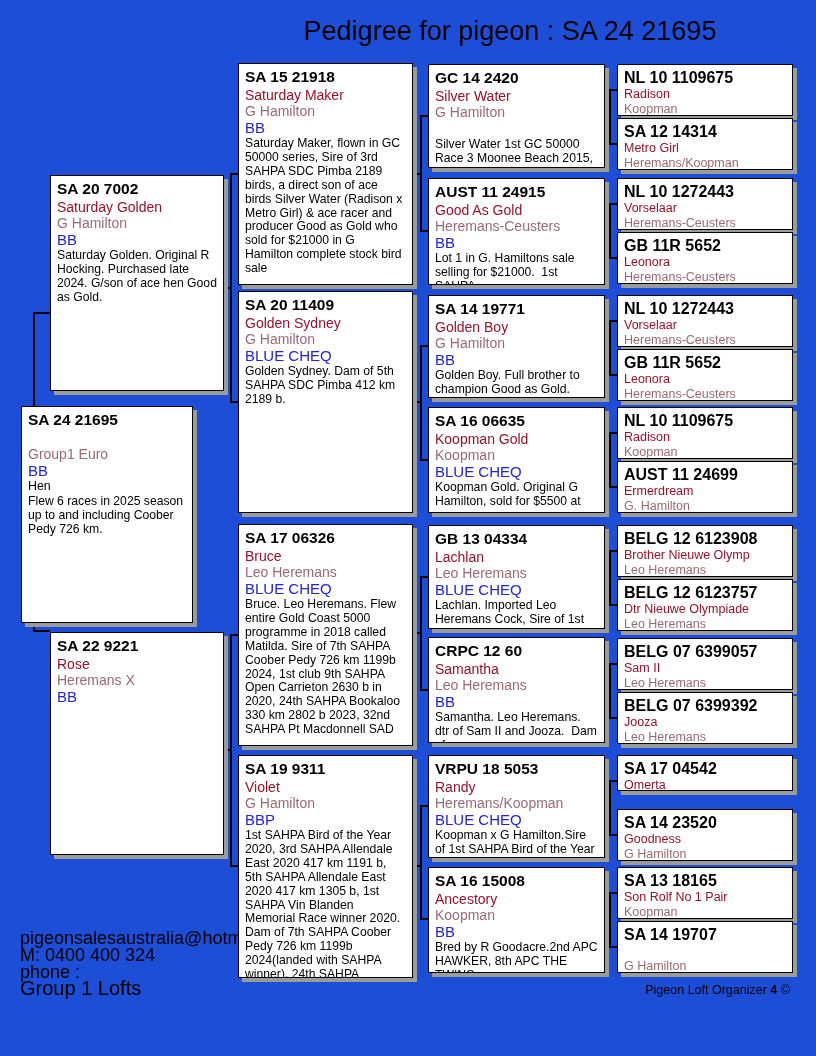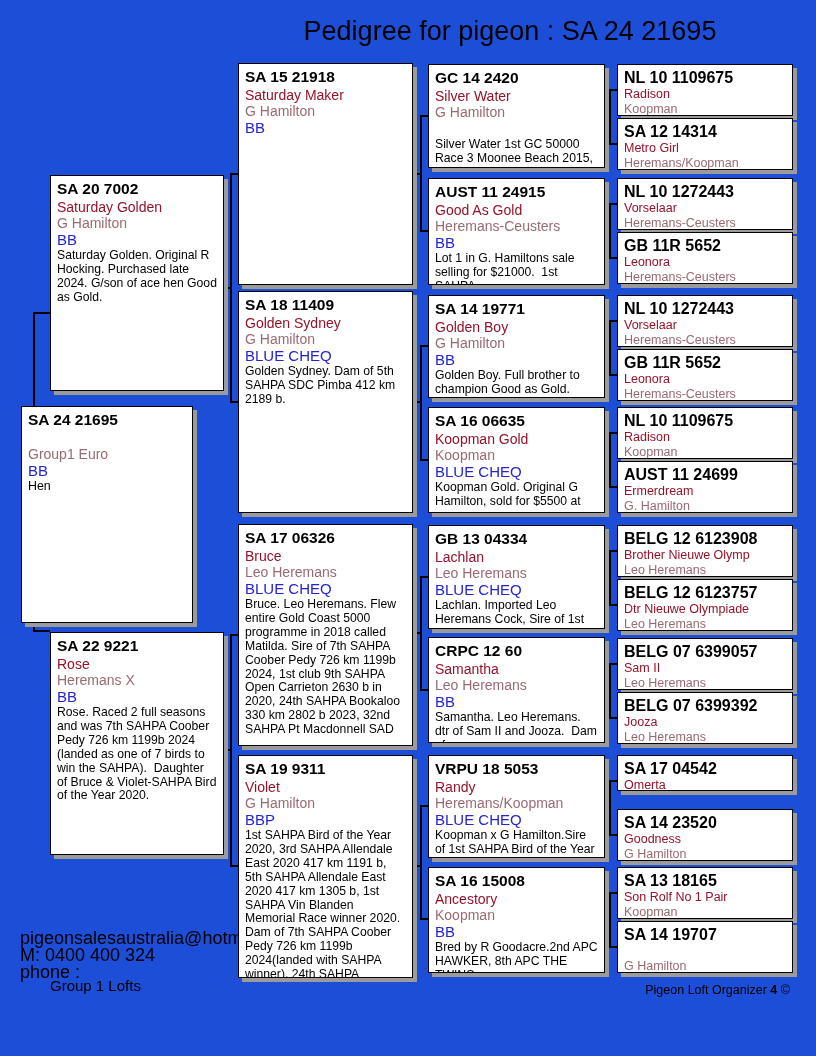--- a/index.html
+++ b/index.html
@@ -13,21 +13,21 @@
   .ring{font-weight:bold;font-size:15.5px;line-height:20px;color:#000;min-height:20px;}
   .bname{font-size:14px;line-height:16px;color:#961229;min-height:16px;}
   .strain{font-size:14px;line-height:16px;color:#9a6a72;min-height:16px;}
   .colr{font-size:15px;line-height:17px;color:#2323d3;min-height:17px;}
   .sexline{font-size:12.4px;line-height:15px;color:#000;}
   .desc{font-size:12.2px;line-height:13.9px;color:#000;white-space:pre-wrap;margin-top:1px;}
   .pnode.small .ring{font-size:16px;line-height:19px;min-height:19px;}
   .pnode.small .bname,.pnode.small .strain{font-size:12.5px;line-height:15px;min-height:15px;}
   .cline{position:absolute;background:#000;z-index:1;}
   .footer-line{position:absolute;font-size:18px;color:#000;}
-  .loft-name{position:absolute;font-size:15px;color:#000;margin-left:30px;}
+  .loft-name{position:absolute;font-size:20px;color:#000;}
   .credit{position:absolute;font-size:12.5px;color:#000;}
   .credit b{font-weight:bold;}
 </style>
 </head>
 <body>
 
 <div id="page">
 
   <div class="title">Pedigree for pigeon : SA 24 21695</div>
 
@@ -97,45 +97,46 @@
     <div class="cline" style="left:609px;top:892px;width:8px;height:2px"></div>
     <div class="cline" style="left:609px;top:946px;width:8px;height:2px"></div>
   </div>
 
   <div class="pnode" style="left:21px;top:406px;width:172px;height:217px">
     <div class="ring">SA 24 21695</div>
     <div class="bname"></div>
     <div class="strain">Group1 Euro</div>
     <div class="colr">BB</div>
     <div class="sexline">Hen</div>
+    <div class="desc">Flew 6 races in 2025 season up to and including Coober Pedy 726 km.</div>
   </div>
 
   <div class="pnode" style="left:50px;top:175px;width:174px;height:216px">
     <div class="ring">SA 20 7002</div>
     <div class="bname">Saturday Golden</div>
     <div class="strain">G Hamilton</div>
     <div class="colr">BB</div>
     <div class="desc">Saturday Golden. Original R Hocking. Purchased late 2024. G/son of ace hen Good as Gold.</div>
   </div>
   <div class="pnode" style="left:50px;top:632px;width:174px;height:223px">
     <div class="ring">SA 22 9221</div>
     <div class="bname">Rose</div>
     <div class="strain">Heremans X</div>
     <div class="colr">BB</div>
-    <div class="desc">Rose. Raced 2 full seasons and was 7th SAHPA Coober Pedy 726 km 1199b 2024 (landed as one of 7 birds to win the SAHPA).  Daughter of Bruce &amp; Violet-SAHPA Bird of the Year 2020.</div>
   </div>
 
   <div class="pnode" style="left:238px;top:63px;width:175px;height:222px">
     <div class="ring">SA 15 21918</div>
     <div class="bname">Saturday Maker</div>
     <div class="strain">G Hamilton</div>
     <div class="colr">BB</div>
+    <div class="desc">Saturday Maker, flown in GC 50000 series, Sire of 3rd SAHPA SDC Pimba 2189 birds, a direct son of ace birds Silver Water (Radison x Metro Girl) &amp; ace racer and producer Good as Gold who sold for $21000 in G Hamilton complete stock bird sale</div>
   </div>
   <div class="pnode" style="left:238px;top:291px;width:175px;height:222px">
-    <div class="ring">SA 18 11409</div>
+    <div class="ring">SA 20 11409</div>
     <div class="bname">Golden Sydney</div>
     <div class="strain">G Hamilton</div>
     <div class="colr">BLUE CHEQ</div>
     <div class="desc">Golden Sydney. Dam of 5th SAHPA SDC Pimba 412 km 2189 b.</div>
   </div>
   <div class="pnode" style="left:238px;top:524px;width:175px;height:222px">
     <div class="ring">SA 17 06326</div>
     <div class="bname">Bruce</div>
     <div class="strain">Leo Heremans</div>
     <div class="colr">BLUE CHEQ</div>

